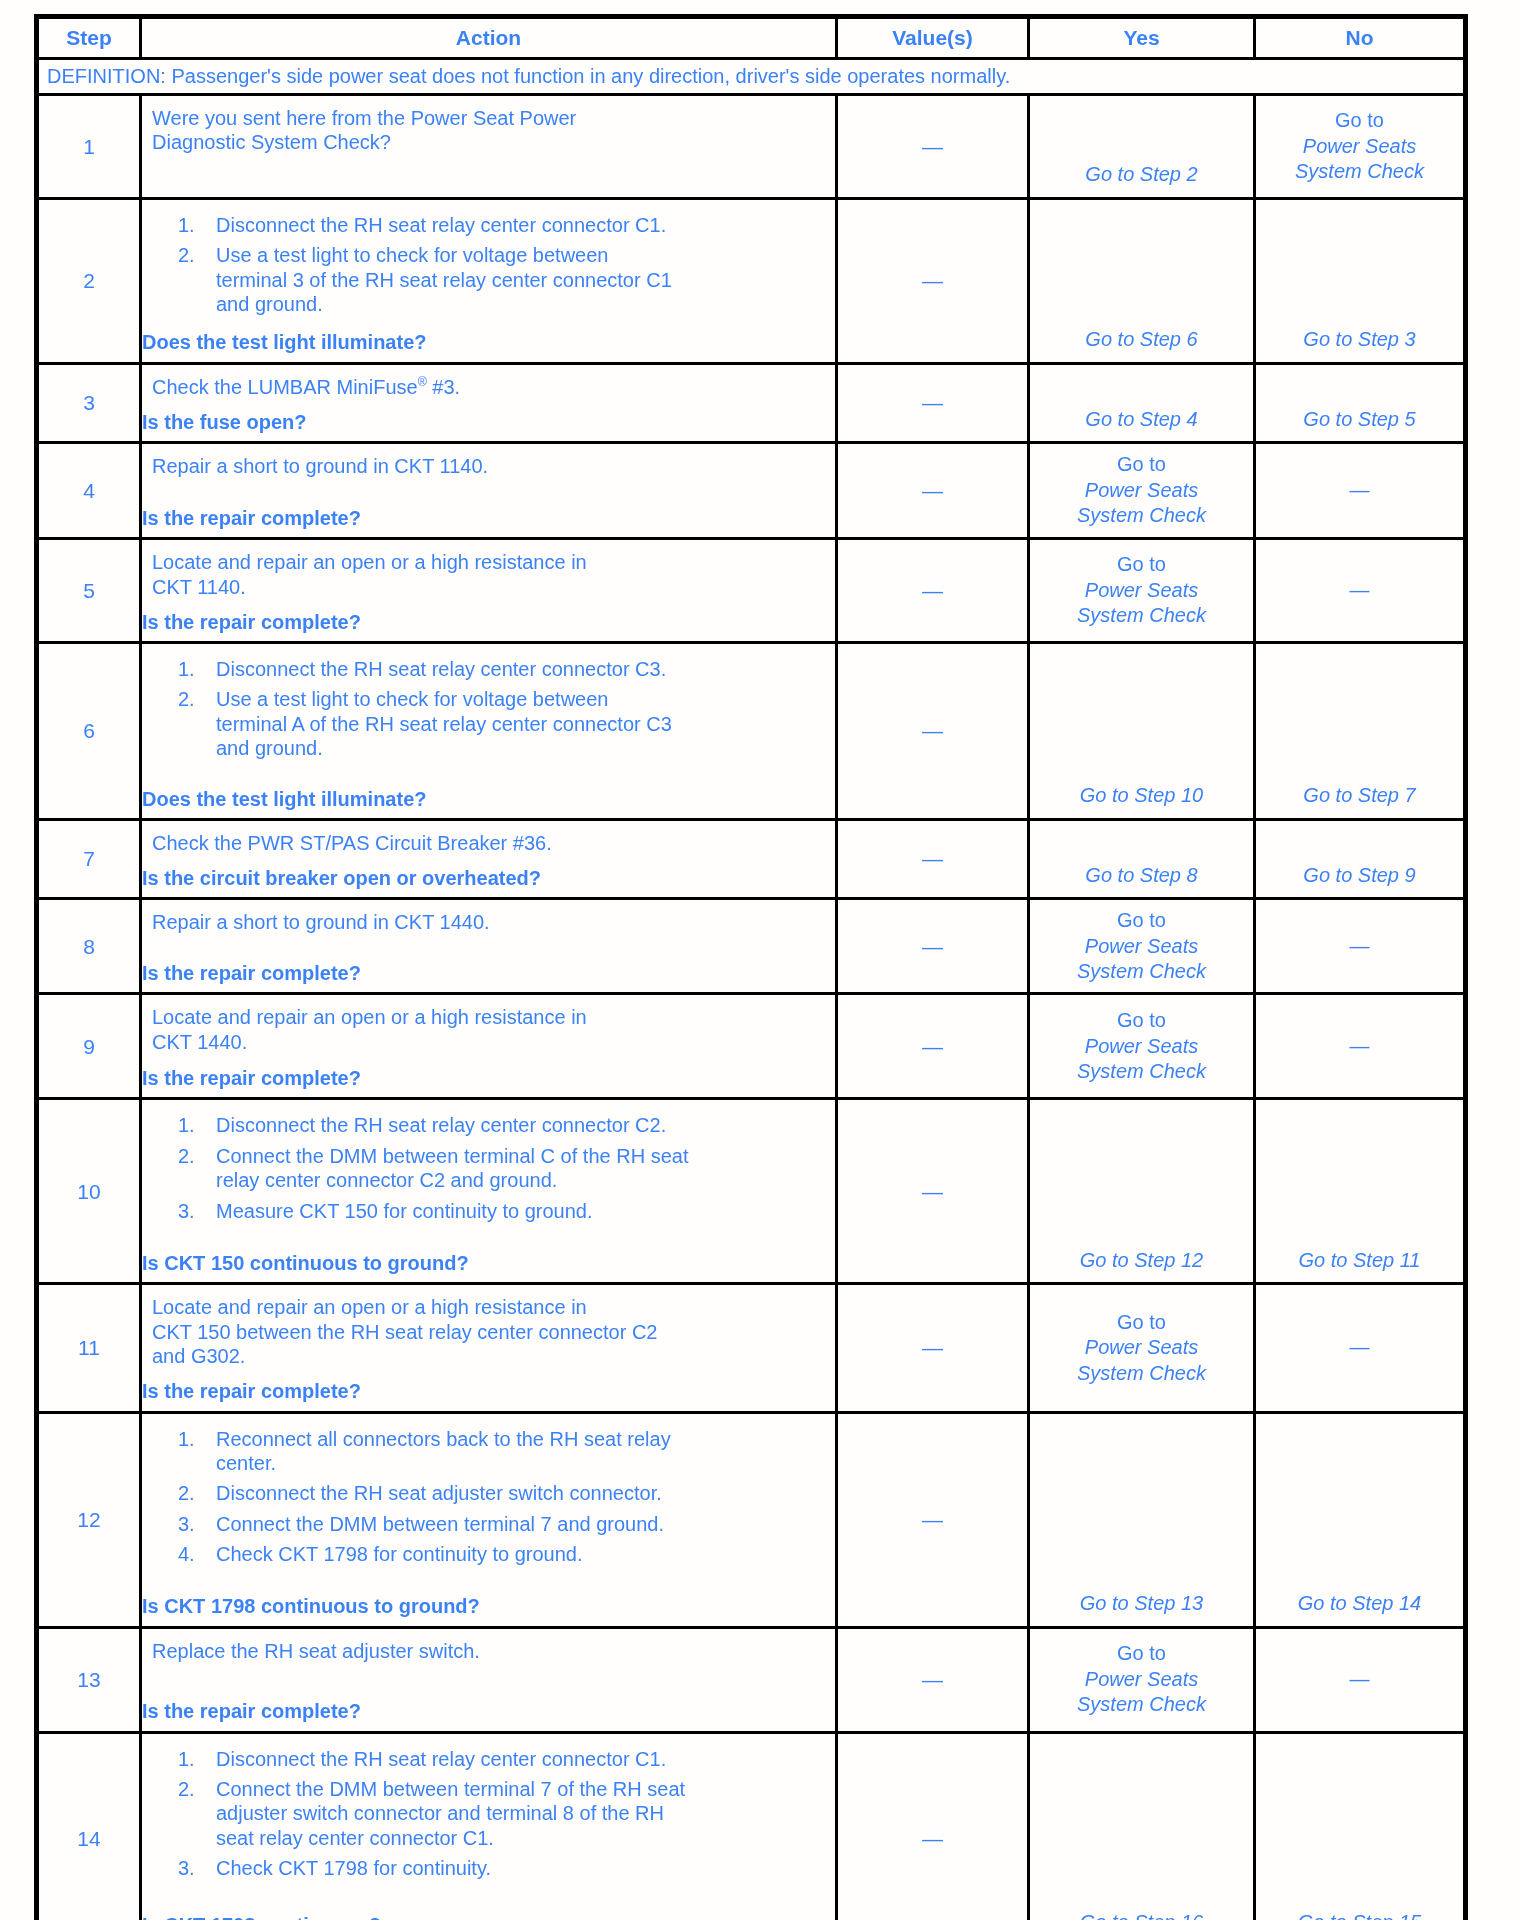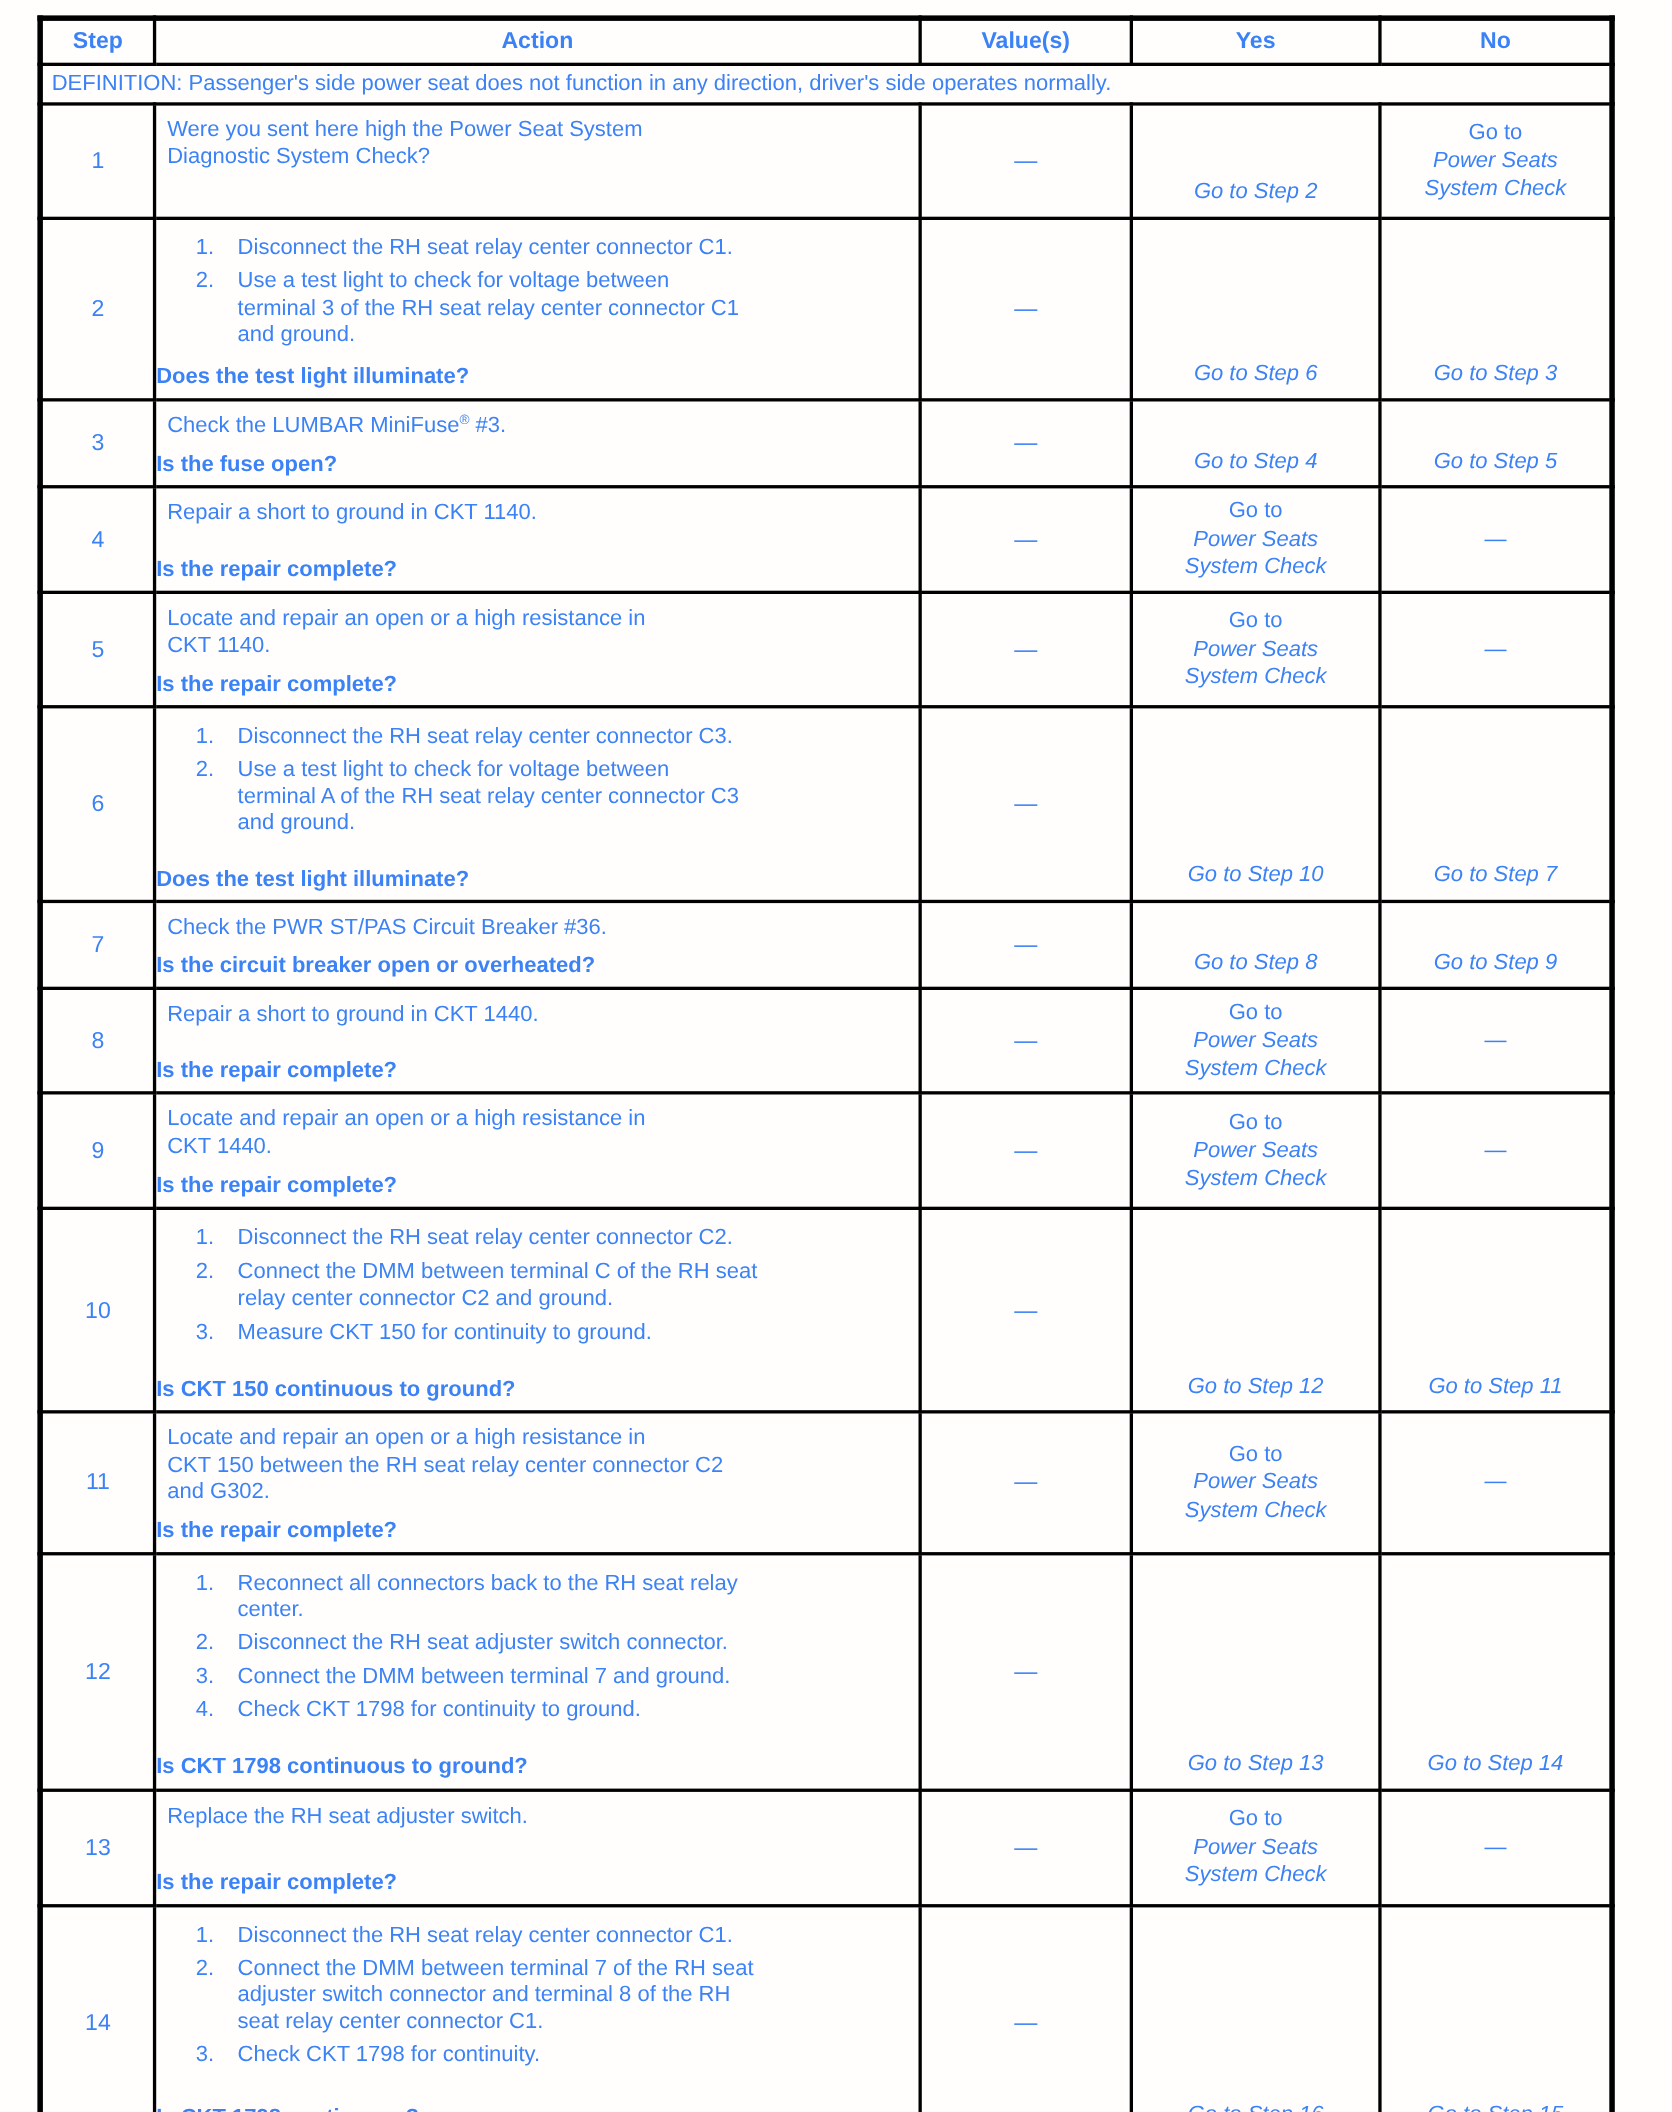--- a/index.html
+++ b/index.html
@@ -79,21 +79,21 @@
       </tr>
     </thead>
     <tbody id="rows">
       <tr class="def-row">
         <td class="definition-cell" colspan="5">DEFINITION: Passenger's side power seat does not function in any direction, driver's side operates normally.</td>
       </tr>
 
     <tr>
           <td class="cell step-cell">1</td>
           <td class="cell action-cell">
-            <div class="action-text">Were you sent here high the Power Seat System
+            <div class="action-text">Were you sent here from the Power Seat Power
 Diagnostic System Check?</div>
           </td>
           <td class="cell value-cell">—</td>
           <td class="cell goto-cell align-bottom">
             <div class="goto-line em">Go to Step 2</div>
           </td>
           <td class="cell goto-cell align-center">
             <div class="goto-line">Go to</div>
             <div class="goto-line em">Power Seats</div>
             <div class="goto-line em">System Check</div>

